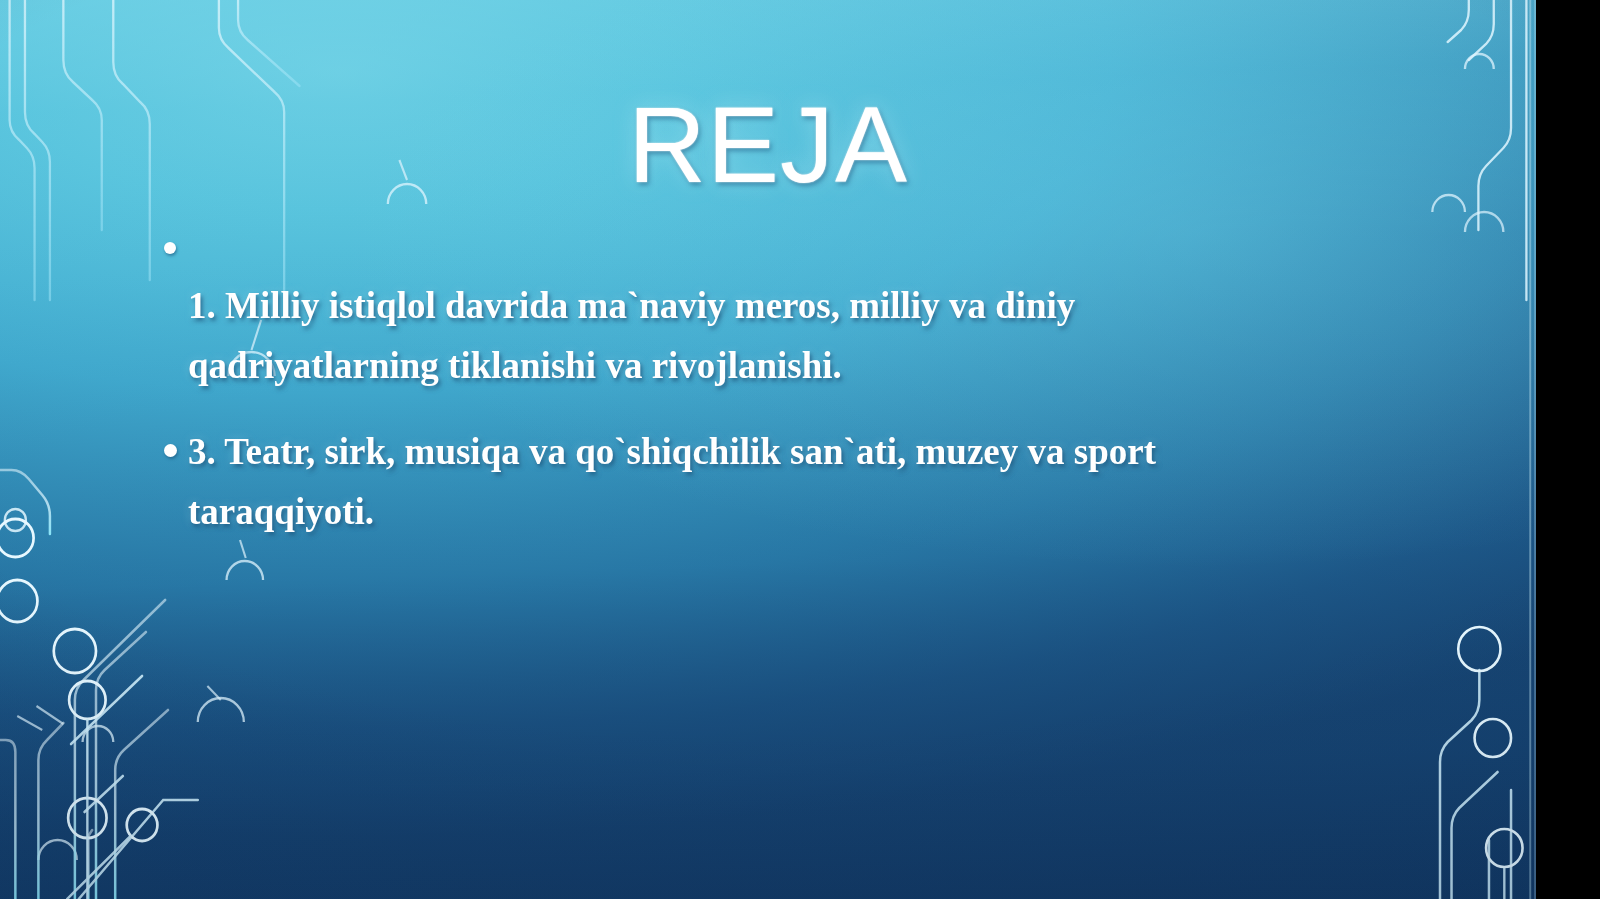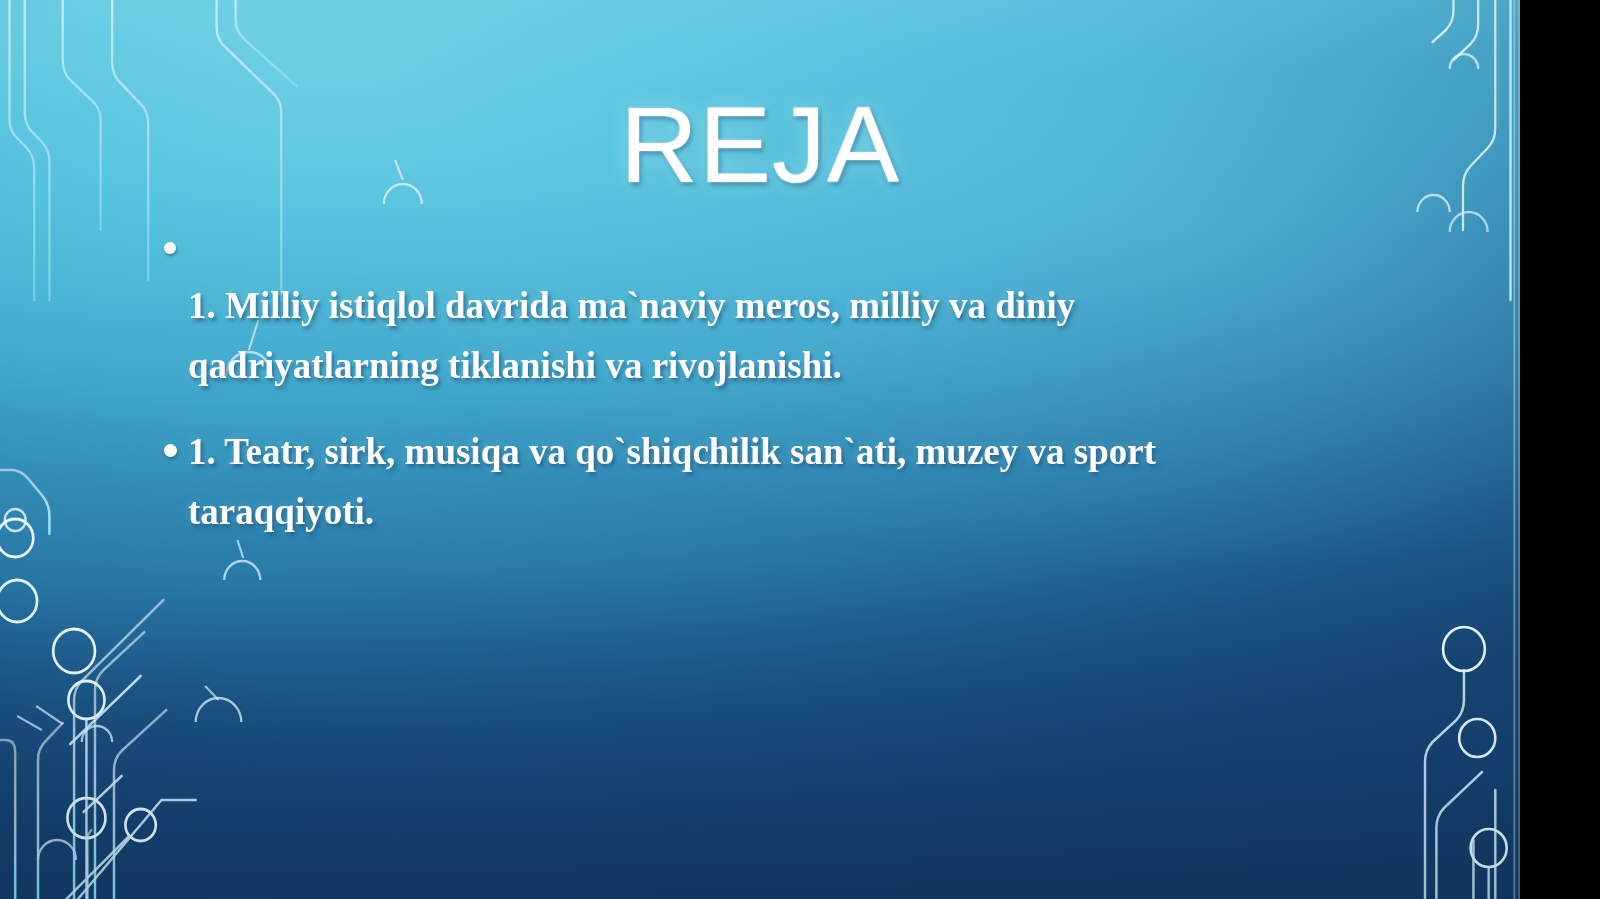--- a/index.html
+++ b/index.html
@@ -7,20 +7,21 @@
     padding: 0;
     background: #000;
   }
   #slide {
     position: relative;
     width: 1520px;
     height: 899px;
     overflow: hidden;
     font-family: "Liberation Sans", sans-serif;
     background: #4d7c0f;
+    padding-left: 16px;
   }
 
   
   .bg-base {
     position: absolute;
     inset: 0;
     background:
       radial-gradient(120% 85% at 22% 8%, #6fd0e4 0%, #59c4dd 18%, #42acd0 42%, #2a7ca9 68%, #1d5585 86%, #17416e 100%);
   }
   .bg-overlay-1 {
@@ -250,17 +251,17 @@
     <div class="bullet-row">
       <div class="bullet-dot empty-spacer"></div>
       <div class="para">1. Milliy istiqlol davrida ma`naviy meros, milliy va diniy qadriyatlarning tiklanishi va rivojlanishi.</div>
     </div>
 
 
     <div class="gap-b"></div>
 
     <div class="bullet-row">
       <div class="bullet-dot"></div>
-      <div class="para">1. Teatr, sirk, musiqa va qo`shiqchilik san`ati, muzey va sport taraqqiyoti.</div>
+      <div class="para">3. Teatr, sirk, musiqa va qo`shiqchilik san`ati, muzey va sport taraqqiyoti.</div>
     </div>
 
   </div>
 </div>
 
 </body></html>

